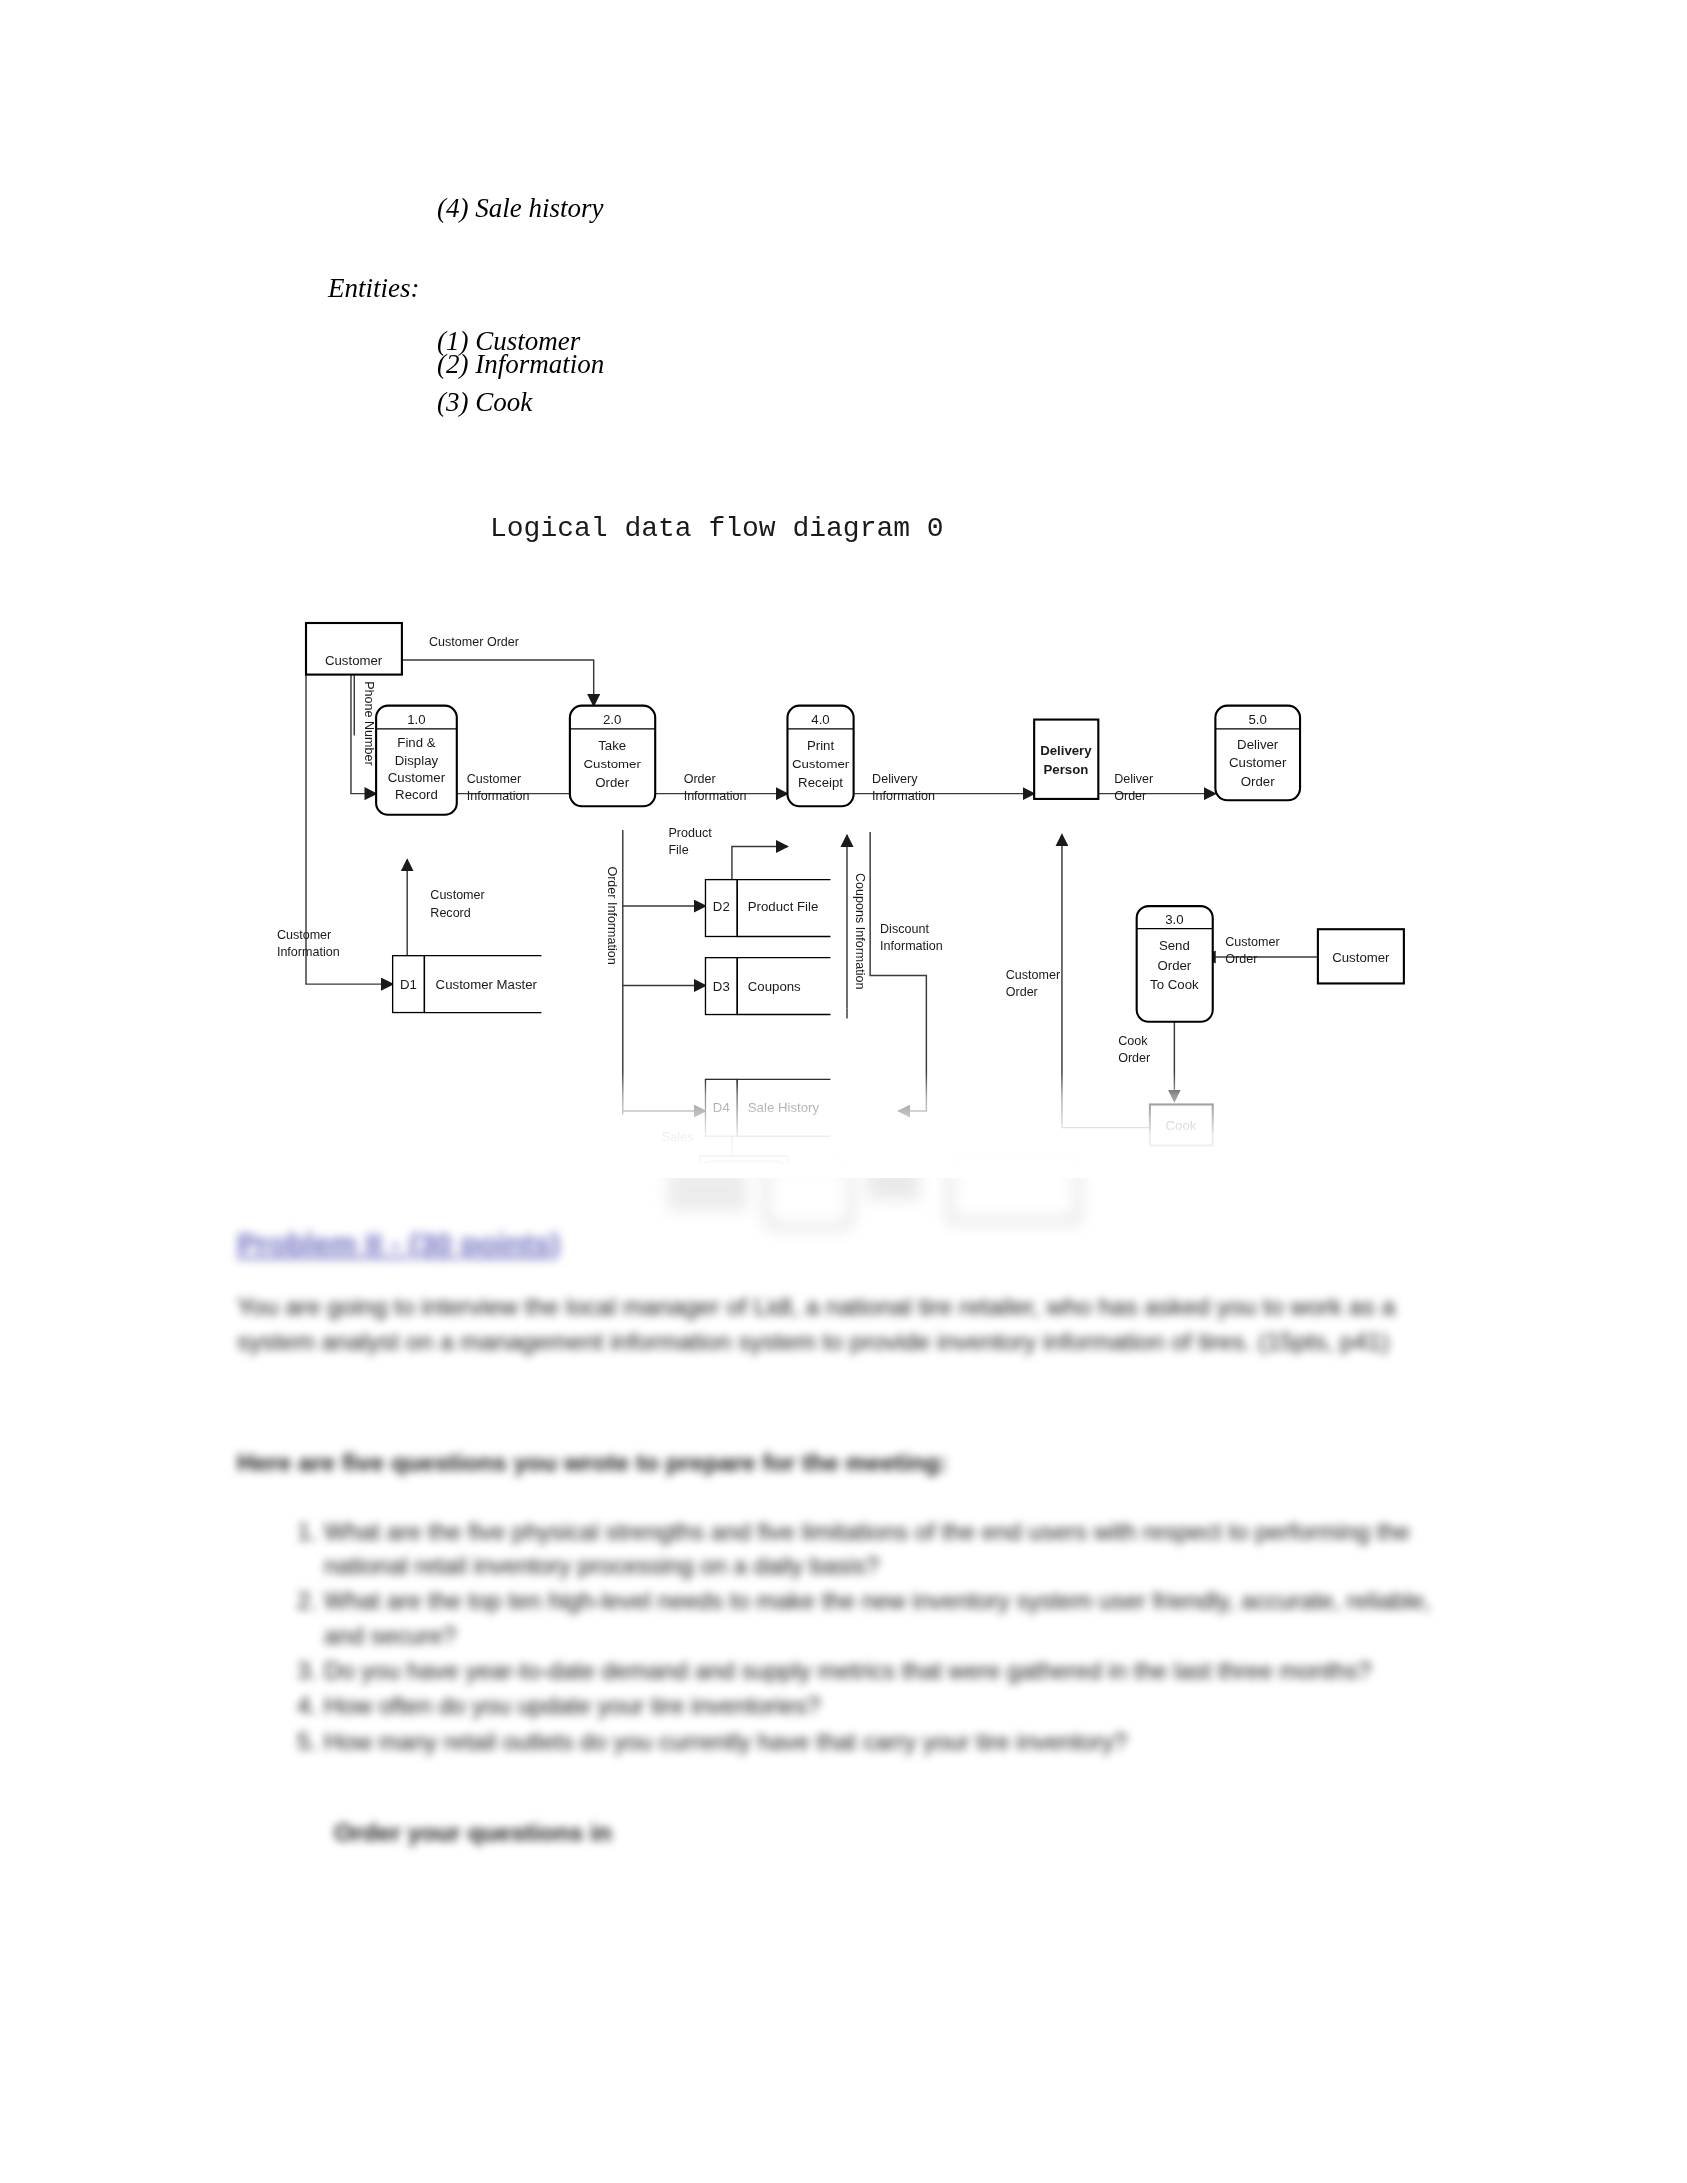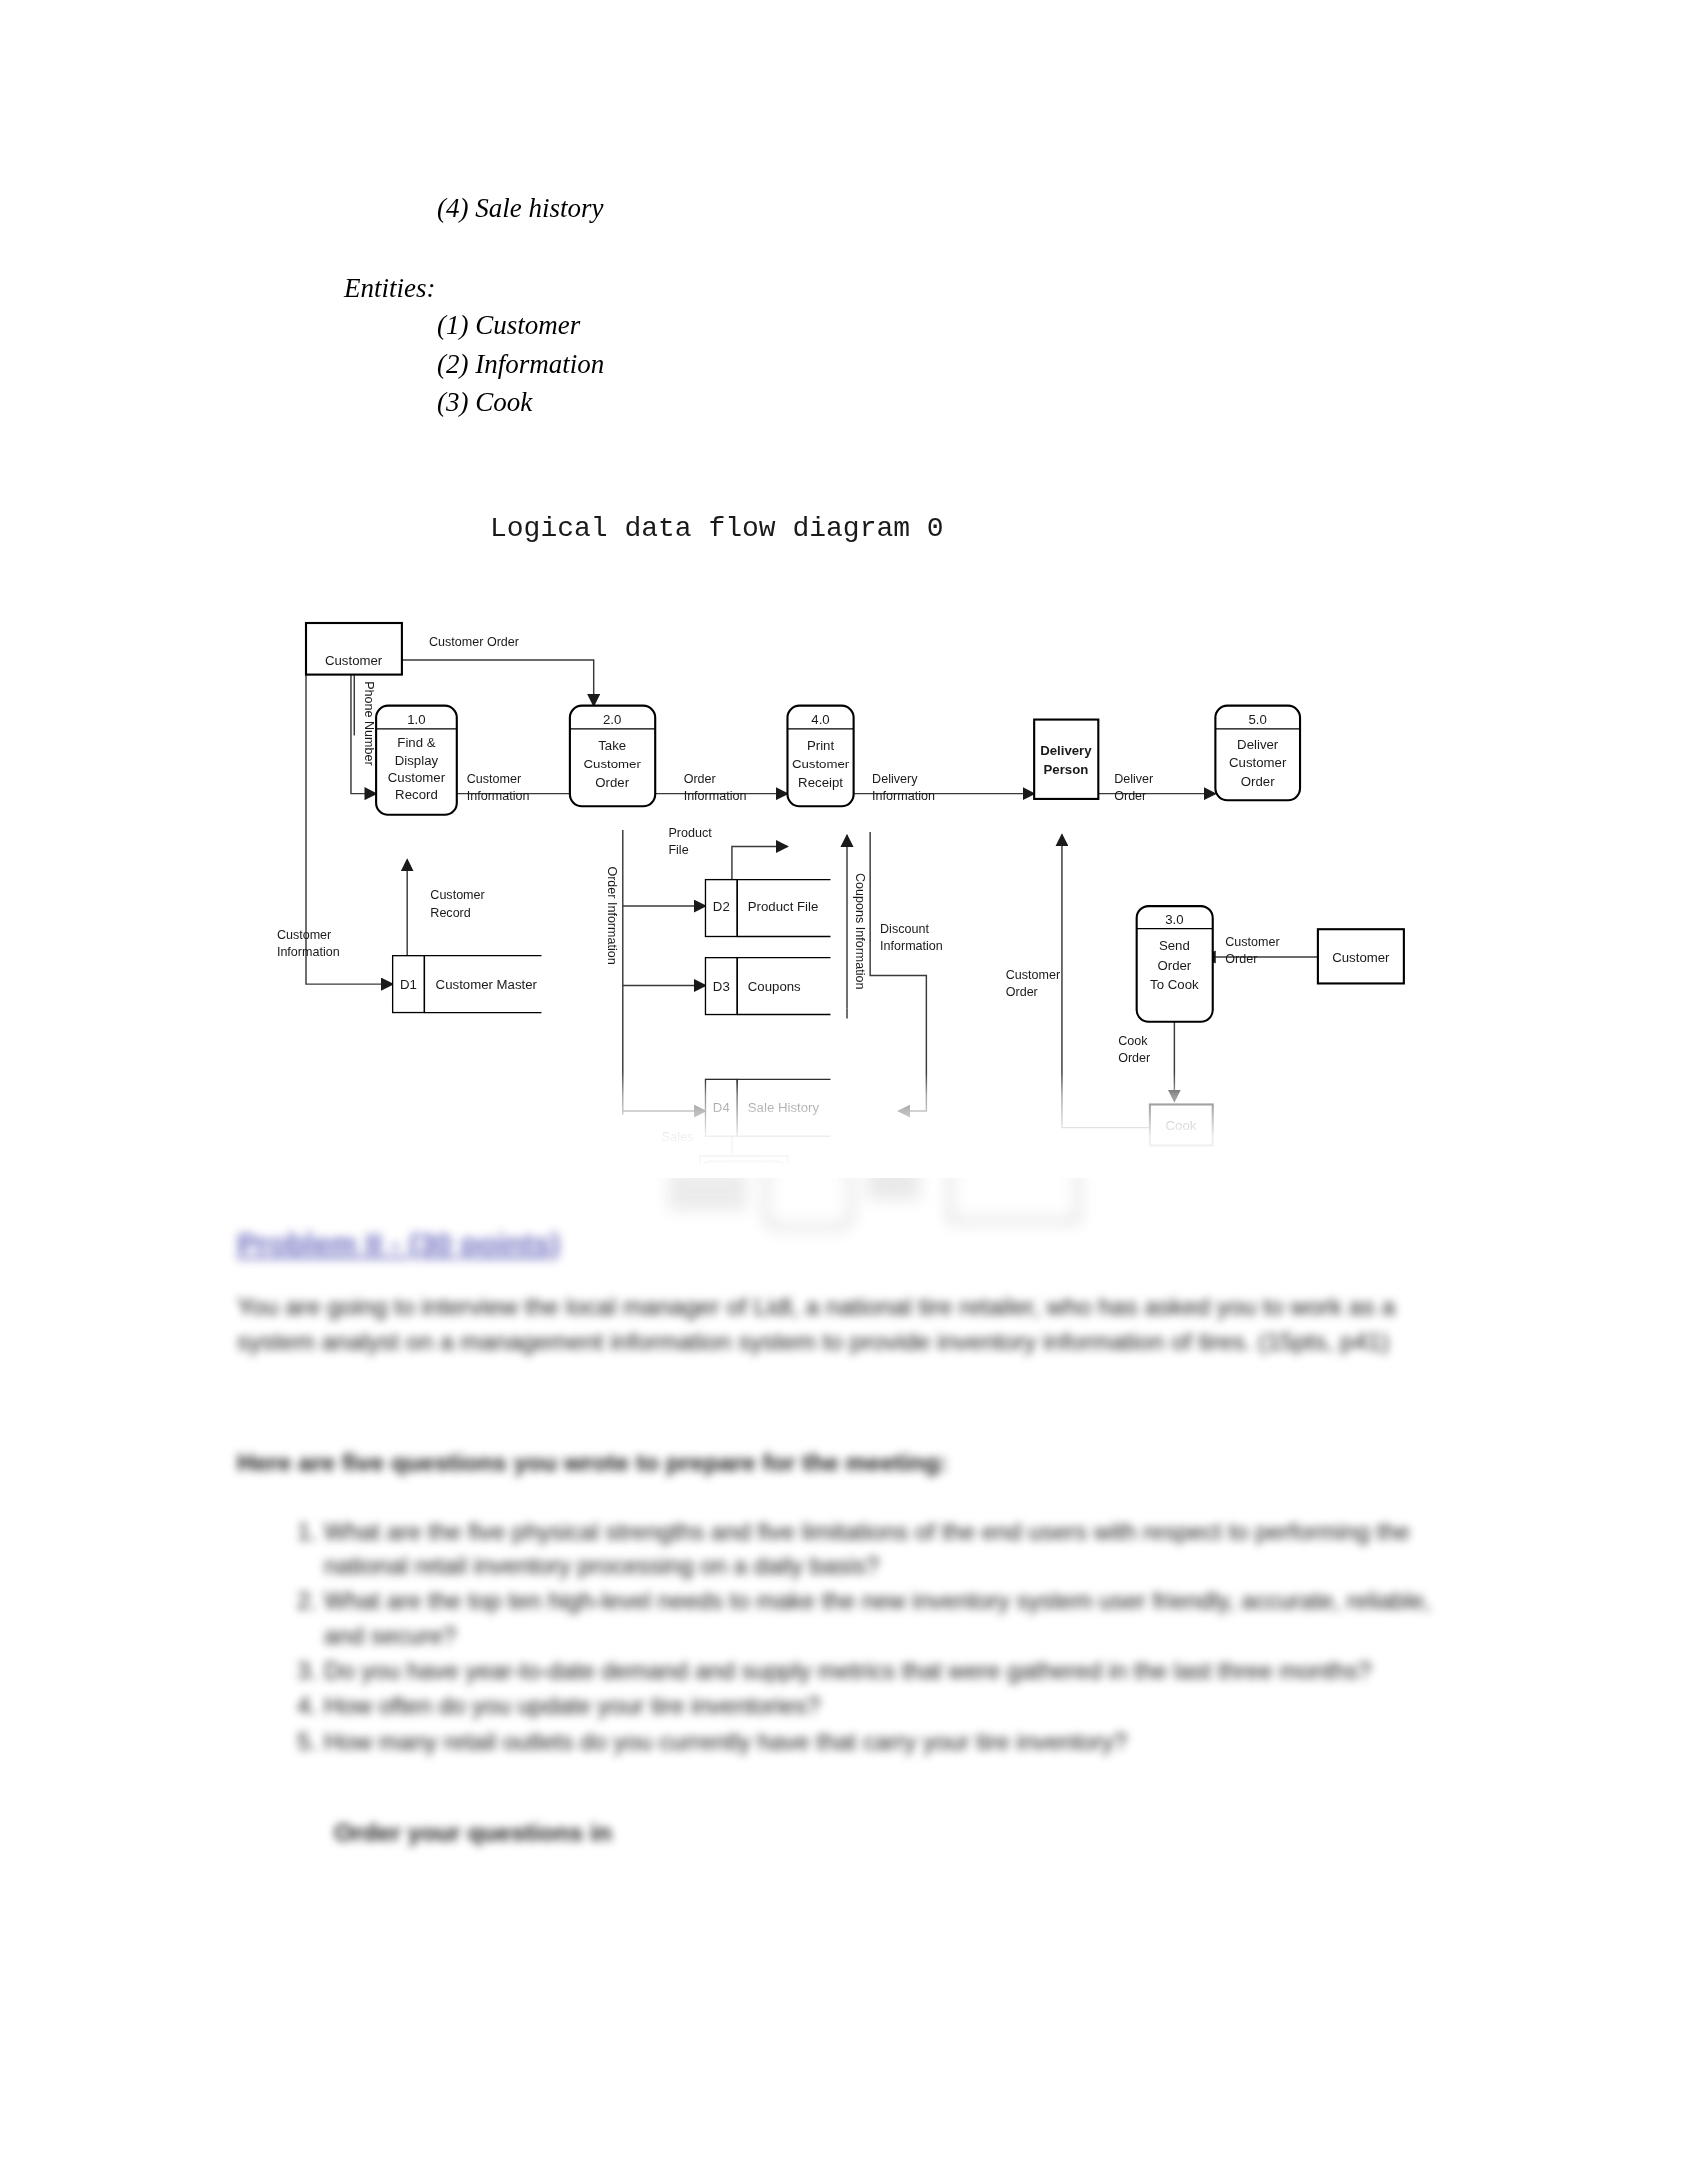--- a/index.html
+++ b/index.html
@@ -111,23 +111,23 @@
 </head>
 <body>
 
 <div class="page">
 
   <div class="txt-italic" style="left:437px; top:195px;">
     <span>(4)</span>
     <span>Sale history</span>
   </div>
 
-  <div class="txt-italic" style="left:344px; top:275px;text-align:center;">Entities:</div>
-
-  <div class="txt-italic" style="left:437px; top:312px;">
+  <div class="txt-italic" style="left:328px; top:275px;text-align:center;">Entities:</div>
+
+  <div class="txt-italic" style="left:437px; top:328px;">
     <span>(1)</span>
     <span>Customer</span>
   </div>
   <div class="txt-italic" style="left:437px; top:351px;">
     <span>(2)</span>
     <span>Information</span>
   </div>
   <div class="txt-italic" style="left:437px; top:389px;">
     <span>(3)</span>
     <span>Cook</span>

